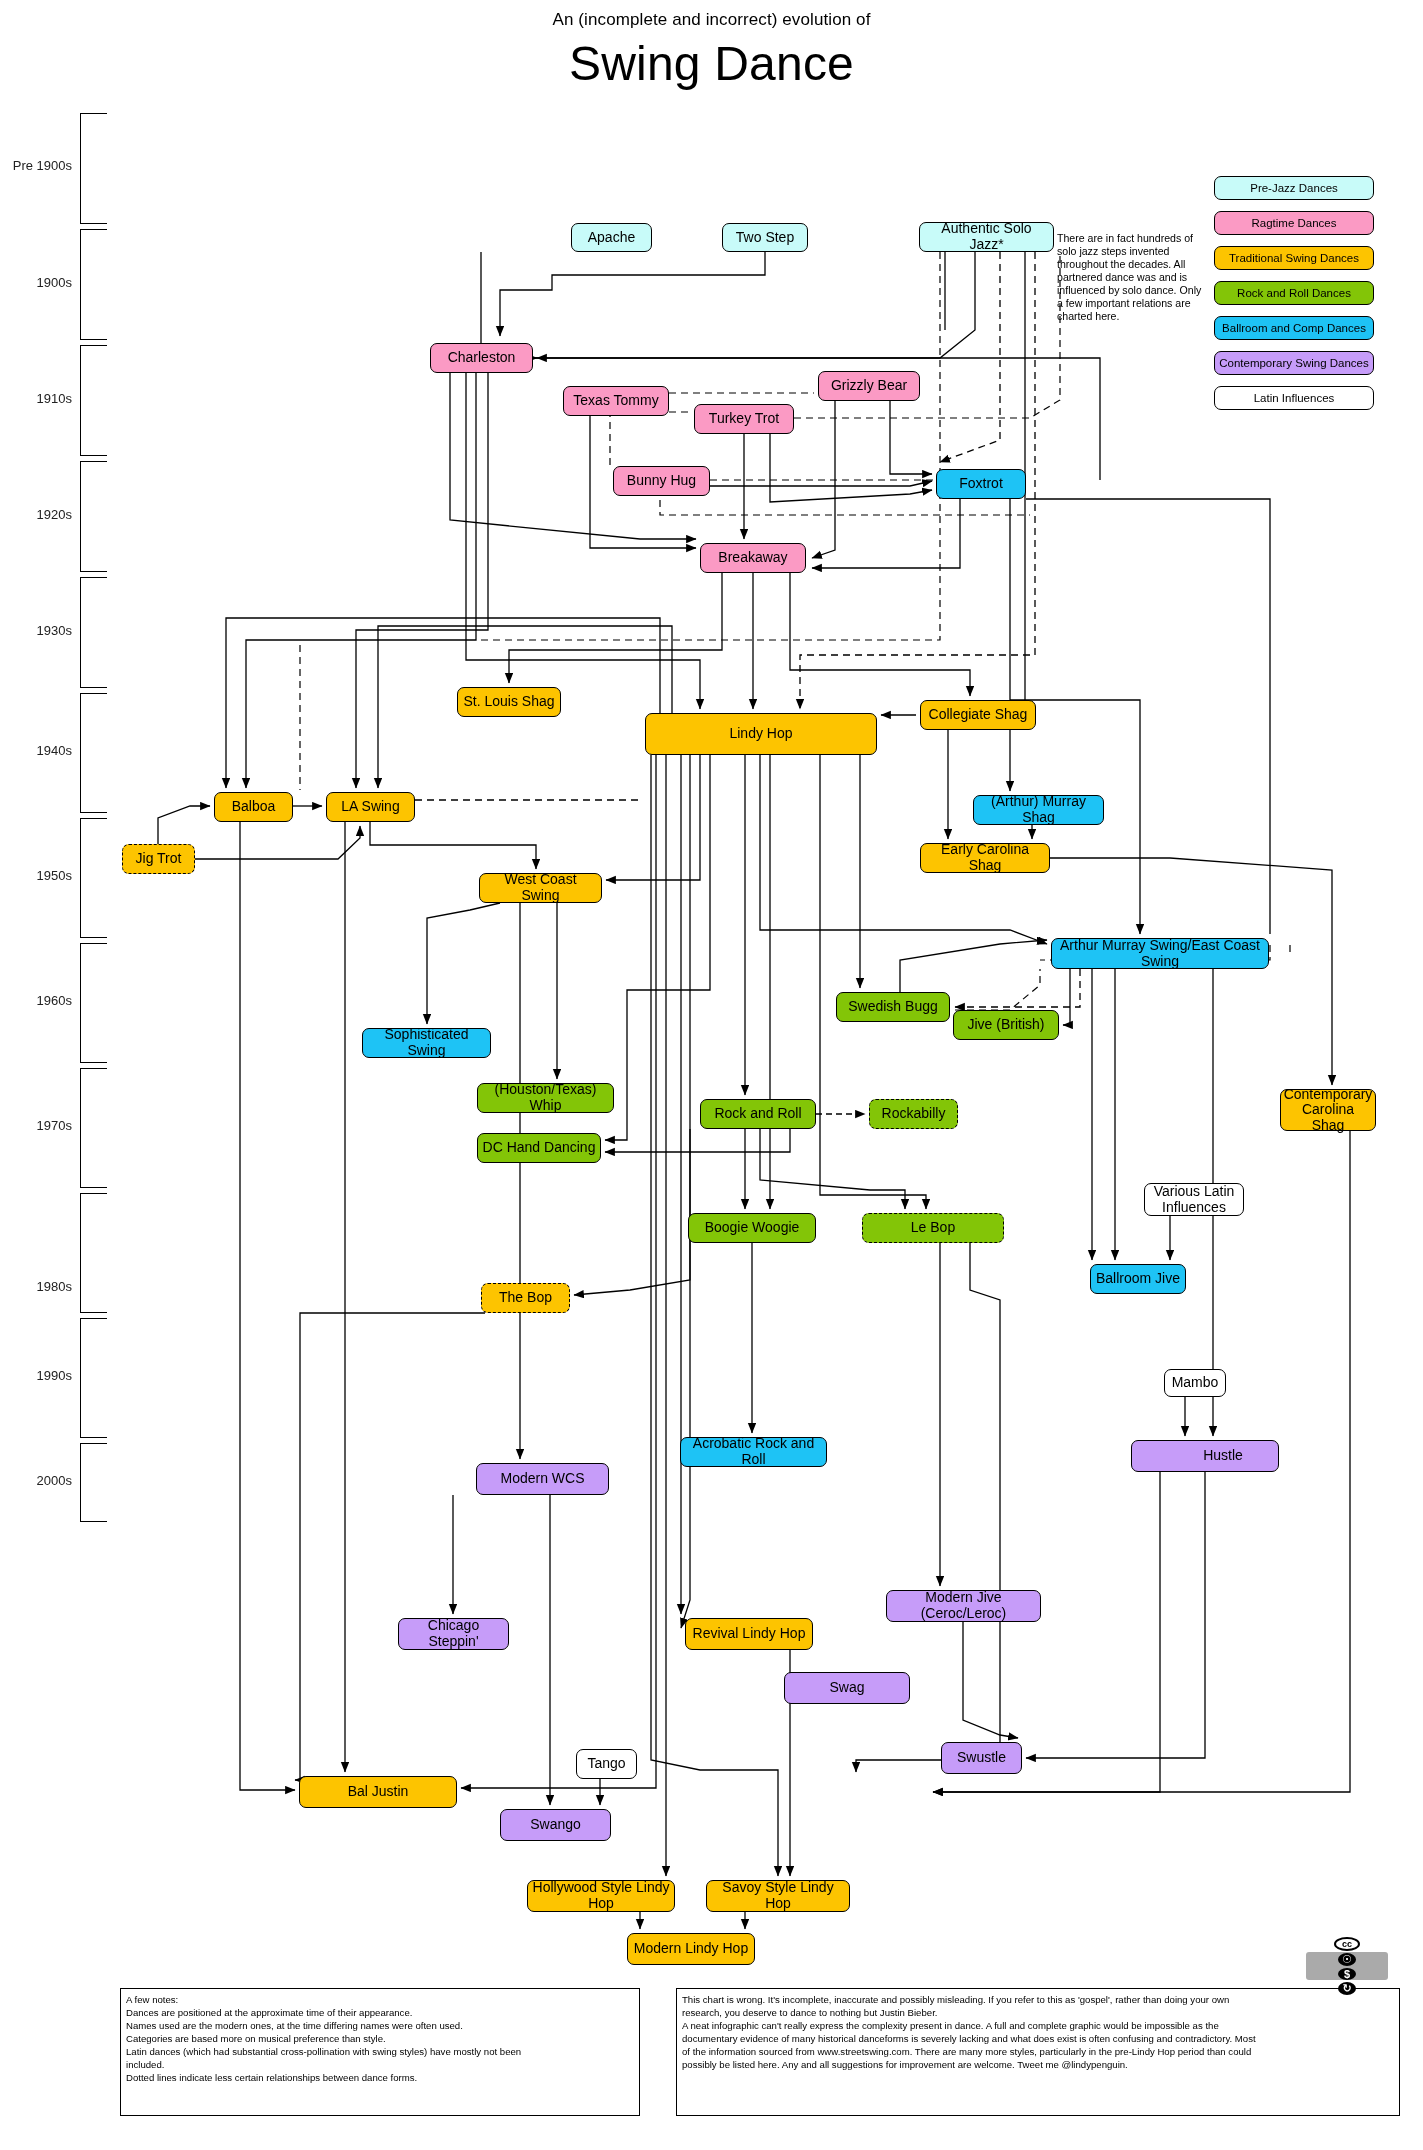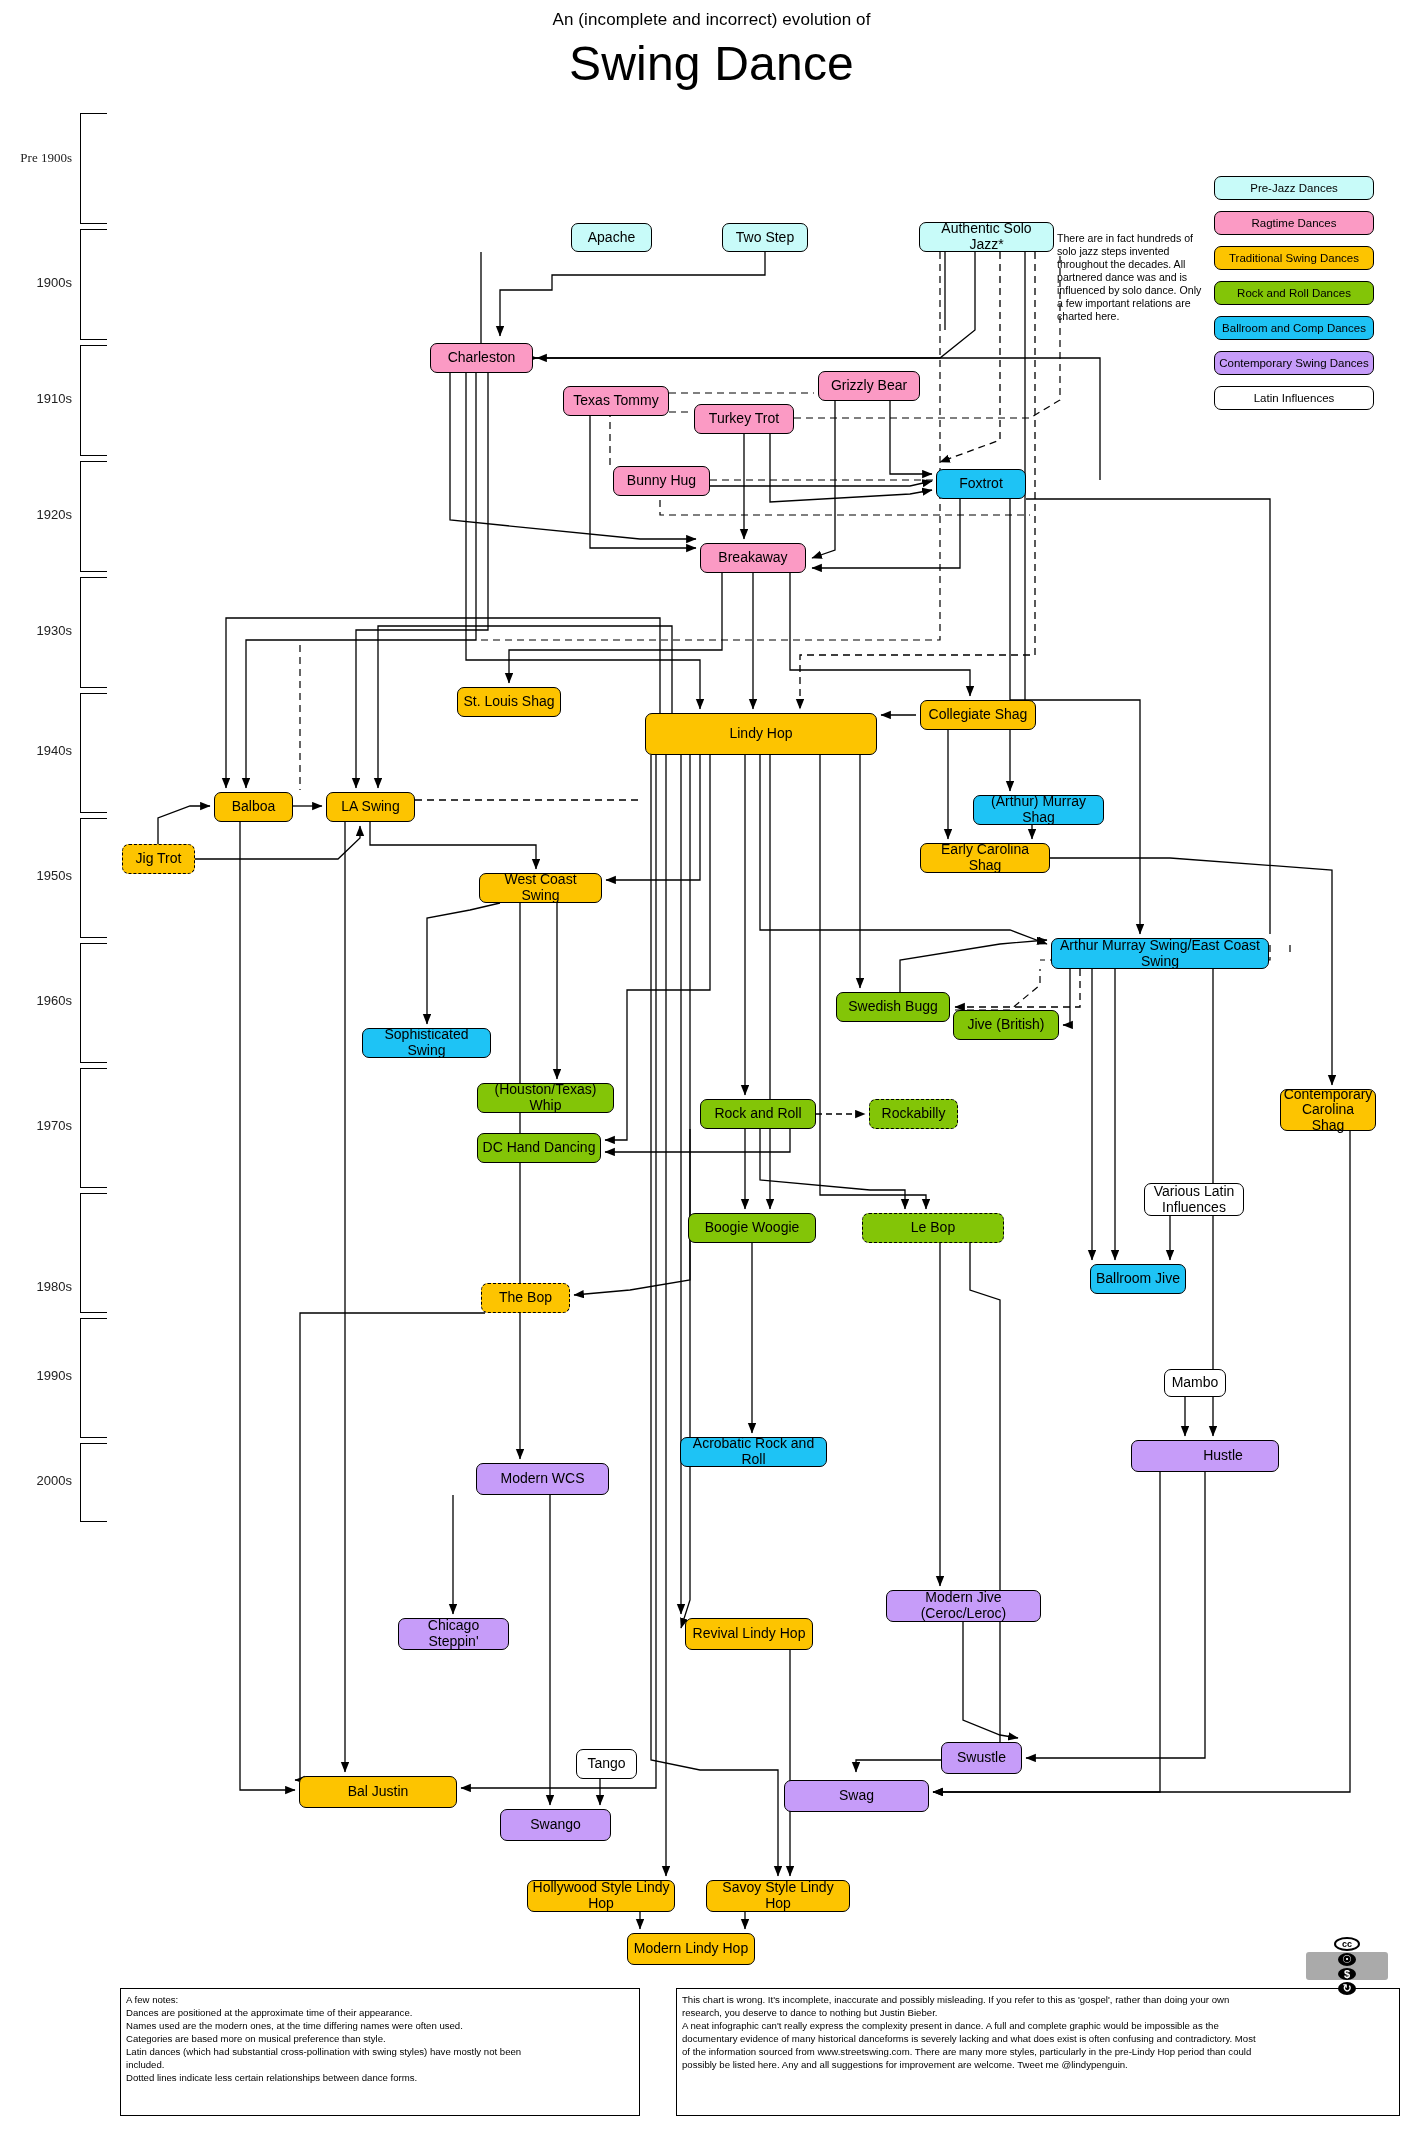--- a/index.html
+++ b/index.html
@@ -235,21 +235,21 @@
     <g fill="none" stroke="#000" stroke-width="1.3">
       <path d="M945,252 L945,330"></path>
       <path d="M1025,252 L1025,700"></path>
       <path d="M1026,499 L1270,499 L1270,934"></path>
       <path d="M533,358 L1100,358 L1100,480"></path>
     </g>
   </svg>
 
   <div id="decades">
       <div class="bracket" style="left: 80px; top: 113px; width: 26px; height: 109px;"></div>
-      <div class="decade-label" style="left: 0px; top: 150px; width: 72px; font-family: Liberation Serif, serif;">Pre 1900s</div>
+      <div class="decade-label" style="left: 0px; top: 158px; width: 72px;">Pre 1900s</div>
       <div class="bracket" style="left: 80px; top: 229px; width: 26px; height: 109px;"></div>
       <div class="decade-label" style="left: 0px; top: 274.5px; width: 72px;">1900s</div>
       <div class="bracket" style="left: 80px; top: 345px; width: 26px; height: 109px;"></div>
       <div class="decade-label" style="left: 0px; top: 390.5px; width: 72px;">1910s</div>
       <div class="bracket" style="left: 80px; top: 461px; width: 26px; height: 109px;"></div>
       <div class="decade-label" style="left: 0px; top: 506.5px; width: 72px;">1920s</div>
       <div class="bracket" style="left: 80px; top: 577px; width: 26px; height: 109px;"></div>
       <div class="decade-label" style="left: 0px; top: 622.5px; width: 72px;">1930s</div>
       <div class="bracket" style="left: 80px; top: 693px; width: 26px; height: 118px;"></div>
       <div class="decade-label" style="left: 0px; top: 743px; width: 72px;">1940s</div>
@@ -304,21 +304,21 @@
       <div class="node c-latin" style="left: 1164px; top: 1369px; width: 62px; height: 28px;">Mambo</div>
       <div class="node c-ball" style="left: 680px; top: 1437px; width: 147px; height: 30px;">Acrobatic Rock and Roll</div>
       <div class="node c-contemp" style="left: 1131px; top: 1440px; width: 148px; height: 32px; padding-left: 40px;">Hustle</div>
       <div class="node c-contemp" style="left: 476px; top: 1463px; width: 133px; height: 32px;">Modern WCS</div>
       <div class="node c-contemp" style="left: 886px; top: 1590px; width: 155px; height: 32px;">Modern Jive (Ceroc/Leroc)</div>
       <div class="node c-contemp" style="left: 398px; top: 1618px; width: 111px; height: 32px;">Chicago Steppin'</div>
       <div class="node c-trad" style="left: 685px; top: 1618px; width: 128px; height: 32px;">Revival Lindy Hop</div>
       <div class="node c-contemp" style="left: 941px; top: 1742px; width: 81px; height: 32px;">Swustle</div>
       <div class="node c-latin" style="left: 576px; top: 1749px; width: 61px; height: 30px;">Tango</div>
       <div class="node c-trad" style="left: 299px; top: 1776px; width: 158px; height: 32px;">Bal Justin</div>
-      <div class="node c-contemp" style="left: 784px; top: 1780px; width: 145px; height: 32px;">Swag</div>
+      <div class="node c-contemp" style="left: 784px; top: 1672px; width: 126px; height: 32px;">Swag</div>
       <div class="node c-contemp" style="left: 500px; top: 1809px; width: 111px; height: 32px;">Swango</div>
       <div class="node c-trad" style="left: 527px; top: 1880px; width: 148px; height: 32px;">Hollywood Style Lindy Hop</div>
       <div class="node c-trad" style="left: 706px; top: 1880px; width: 144px; height: 32px;">Savoy Style Lindy Hop</div>
       <div class="node c-trad" style="left: 627px; top: 1933px; width: 128px; height: 32px;">Modern Lindy Hop</div>
     </div>
 
   <div class="legend" id="legend">
       <div class="node c-prejazz">Pre-Jazz Dances</div>
       <div class="node c-ragtime">Ragtime Dances</div>
       <div class="node c-trad">Traditional Swing Dances</div>

